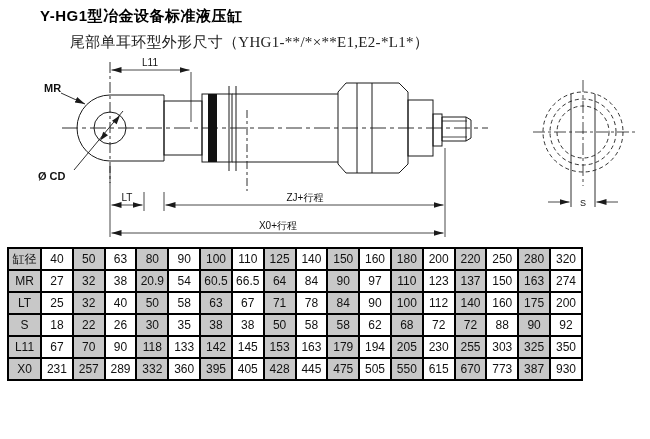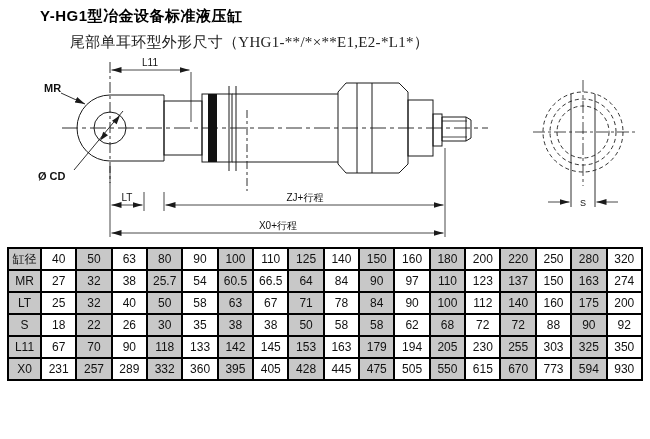--- a/index.html
+++ b/index.html
@@ -11,21 +11,21 @@
     position:absolute;left:40px;top:7px;font-size:15px;font-weight:bold;
     letter-spacing:.5px;color:#000;white-space:nowrap;
   }
   .subtitle{
     position:absolute;left:38px;top:33px;font-size:15px;color:#222;
     font-family:"Liberation Serif","DejaVu Serif",serif;white-space:nowrap;letter-spacing:.3px;margin-left:32px;
   }
   svg.drawing{position:absolute;left:0;top:57px;}
   svg.drawing text{font-family:"Liberation Sans",sans-serif;fill:#111;}
   table.spec{
-    position:absolute;left:7px;top:247px;width:636px;border-collapse:collapse;
+    position:absolute;left:7px;top:247px;width:576px;border-collapse:collapse;
     table-layout:fixed;border:2px solid #000;
   }
   table.spec td{
     border:2px solid #000;height:20px;padding:0;text-align:center;vertical-align:middle;
     font-size:12px;line-height:1;background:#fff;overflow:hidden;white-space:nowrap;
   }
   table.spec td.g{background:var(--cell-gray,#c8c8c8);}
   table.spec td.hdr{background:var(--cell-gray,#c8c8c8);font-weight:normal;}
 </style>
 </head>
@@ -167,21 +167,21 @@
         <td class="g">220</td>
         <td>250</td>
         <td class="g">280</td>
         <td>320</td>
       </tr>
       <tr>
         <td class="hdr">MR</td>
         <td>27</td>
         <td class="g">32</td>
         <td>38</td>
-        <td class="g">25.7</td>
+        <td class="g">20.9</td>
         <td>54</td>
         <td class="g">60.5</td>
         <td>66.5</td>
         <td class="g">64</td>
         <td>84</td>
         <td class="g">90</td>
         <td>97</td>
         <td class="g">110</td>
         <td>123</td>
         <td class="g">137</td>
@@ -259,17 +259,17 @@
         <td class="g">395</td>
         <td>405</td>
         <td class="g">428</td>
         <td>445</td>
         <td class="g">475</td>
         <td>505</td>
         <td class="g">550</td>
         <td>615</td>
         <td class="g">670</td>
         <td>773</td>
-        <td class="g">594</td>
+        <td class="g">387</td>
         <td>930</td>
       </tr>
     </tbody>
 </table>
 
 </body></html>

